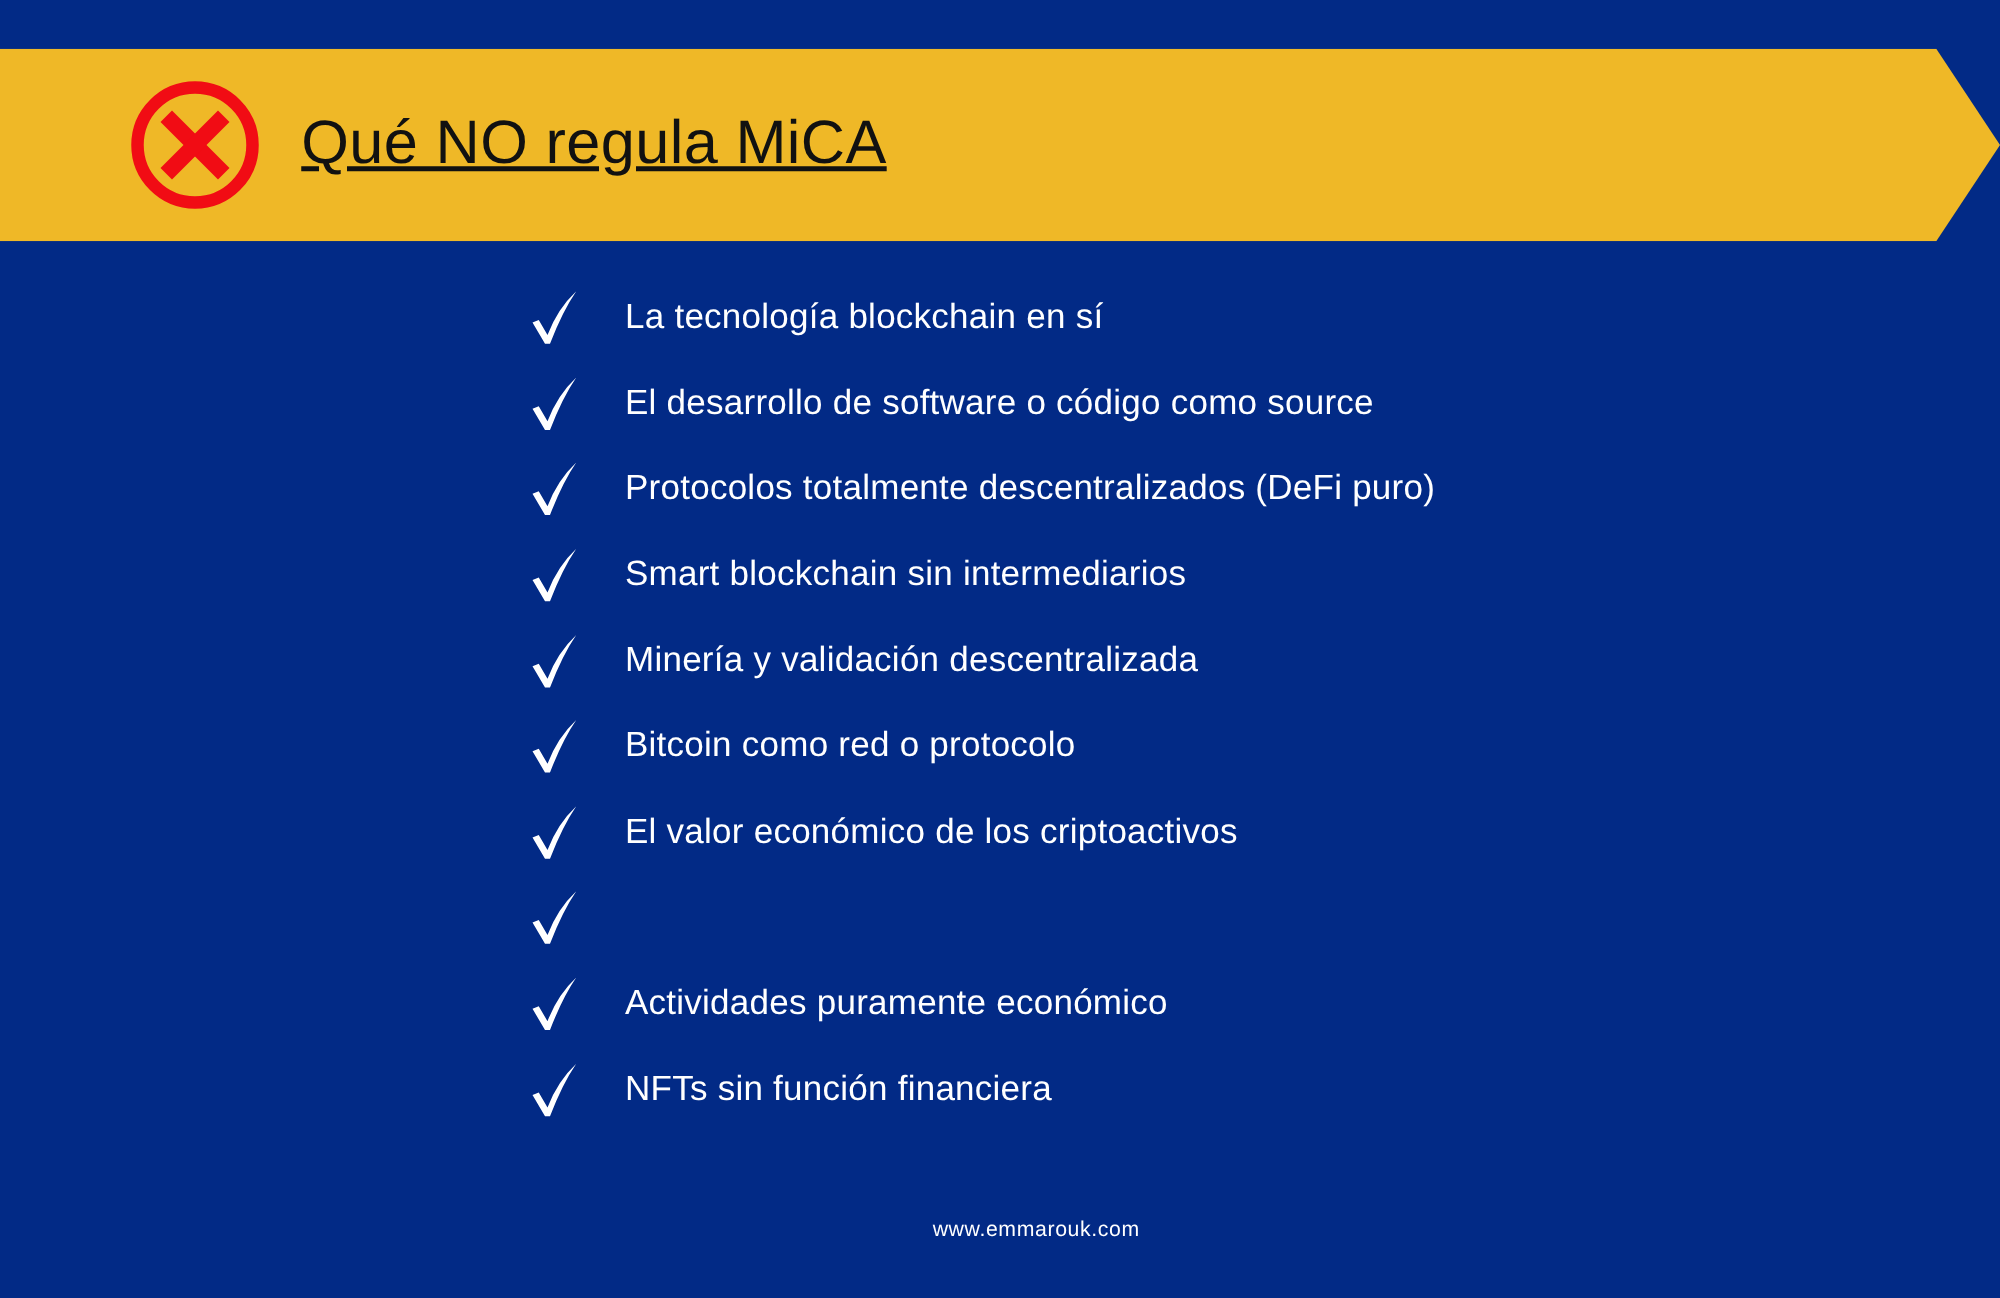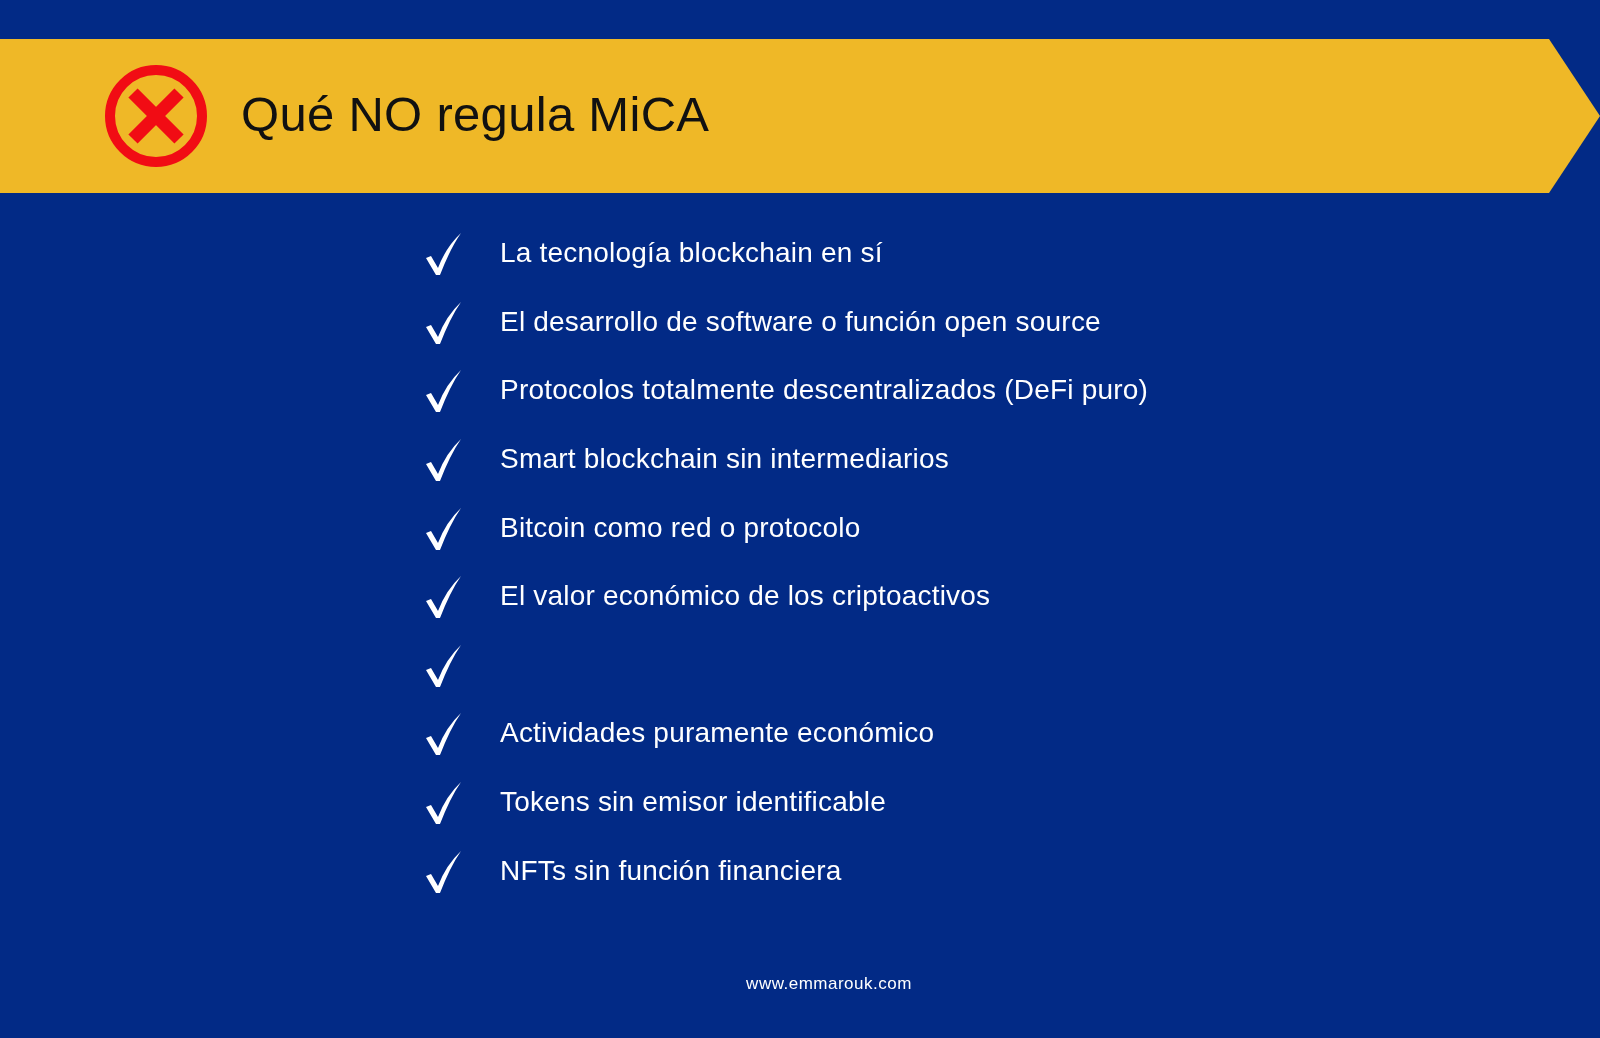--- a/index.html
+++ b/index.html
@@ -21,20 +21,21 @@
       width: 106px; height: 106px;
     }
     .title {
       position: absolute;
       left: 241px; top: 82px;
       font-size: 49px;
       color: #111111;
       letter-spacing: 0.3px;
       line-height: 64px;
       white-space: nowrap;
+      text-decoration: underline;
     }
     .list {
       position: absolute;
       left: 424px; top: 219px;
       list-style: none;
     }
     .item {
       display: flex;
       align-items: center;
       height: 68.6px;
@@ -86,33 +87,39 @@
   <li class="item">
     <svg class="check" viewBox="0 0 40 46">
         <path d="M2,27 L7,25 L14,37 Q22,16 37,2 Q26,18 16,44 L12,44 Z" fill="#ffffff"></path>
       </svg>
     <span class="item-text">La tecnología blockchain en sí</span>
   </li>
   <li class="item">
     <svg class="check" viewBox="0 0 40 46">
         <path d="M2,27 L7,25 L14,37 Q22,16 37,2 Q26,18 16,44 L12,44 Z" fill="#ffffff"></path>
       </svg>
-    <span class="item-text">El desarrollo de software o función open source</span>
+    <span class="item-text">El desarrollo de software o código como source</span>
   </li>
   <li class="item">
     <svg class="check" viewBox="0 0 40 46">
         <path d="M2,27 L7,25 L14,37 Q22,16 37,2 Q26,18 16,44 L12,44 Z" fill="#ffffff"></path>
       </svg>
     <span class="item-text">Protocolos totalmente descentralizados (DeFi puro)</span>
   </li>
   <li class="item">
     <svg class="check" viewBox="0 0 40 46">
         <path d="M2,27 L7,25 L14,37 Q22,16 37,2 Q26,18 16,44 L12,44 Z" fill="#ffffff"></path>
       </svg>
     <span class="item-text">Smart blockchain sin intermediarios</span>
+  </li>
+  <li class="item">
+    <svg class="check" viewBox="0 0 40 46">
+        <path d="M2,27 L7,25 L14,37 Q22,16 37,2 Q26,18 16,44 L12,44 Z" fill="#ffffff"></path>
+      </svg>
+    <span class="item-text">Minería y validación descentralizada</span>
   </li>
   <li class="item">
     <svg class="check" viewBox="0 0 40 46">
         <path d="M2,27 L7,25 L14,37 Q22,16 37,2 Q26,18 16,44 L12,44 Z" fill="#ffffff"></path>
       </svg>
     <span class="item-text">Bitcoin como red o protocolo</span>
   </li>
   <li class="item">
     <svg class="check" viewBox="0 0 40 46">
         <path d="M2,27 L7,25 L14,37 Q22,16 37,2 Q26,18 16,44 L12,44 Z" fill="#ffffff"></path>
@@ -127,23 +134,17 @@
   <li class="item">
     <svg class="check" viewBox="0 0 40 46">
         <path d="M2,27 L7,25 L14,37 Q22,16 37,2 Q26,18 16,44 L12,44 Z" fill="#ffffff"></path>
       </svg>
     <span class="item-text">Actividades puramente económico</span>
   </li>
   <li class="item">
     <svg class="check" viewBox="0 0 40 46">
         <path d="M2,27 L7,25 L14,37 Q22,16 37,2 Q26,18 16,44 L12,44 Z" fill="#ffffff"></path>
       </svg>
-    <span class="item-text">Tokens sin emisor identificable</span>
-  </li>
-  <li class="item">
-    <svg class="check" viewBox="0 0 40 46">
-        <path d="M2,27 L7,25 L14,37 Q22,16 37,2 Q26,18 16,44 L12,44 Z" fill="#ffffff"></path>
-      </svg>
     <span class="item-text">NFTs sin función financiera</span>
   </li>
 </ul>
 
 <div class="footer">www.emmarouk.com</div>
 
 </body></html>

